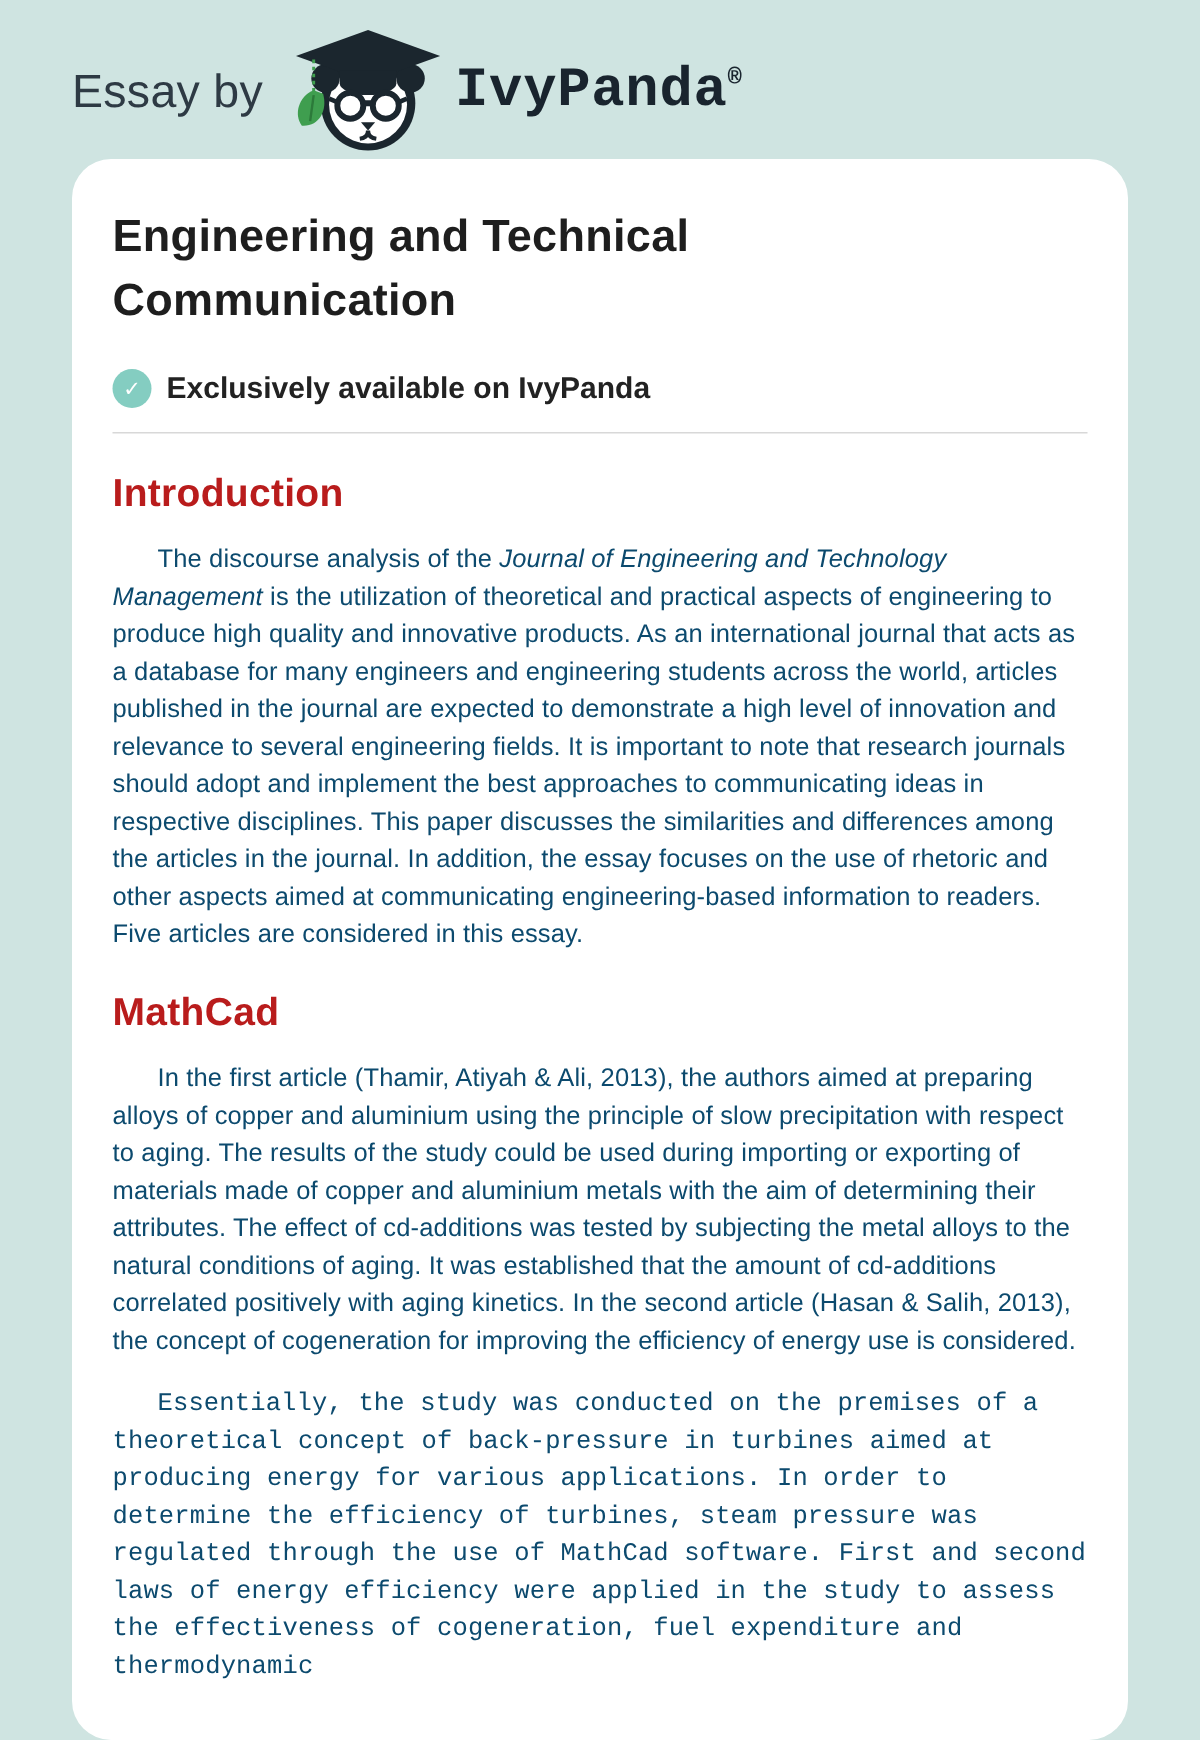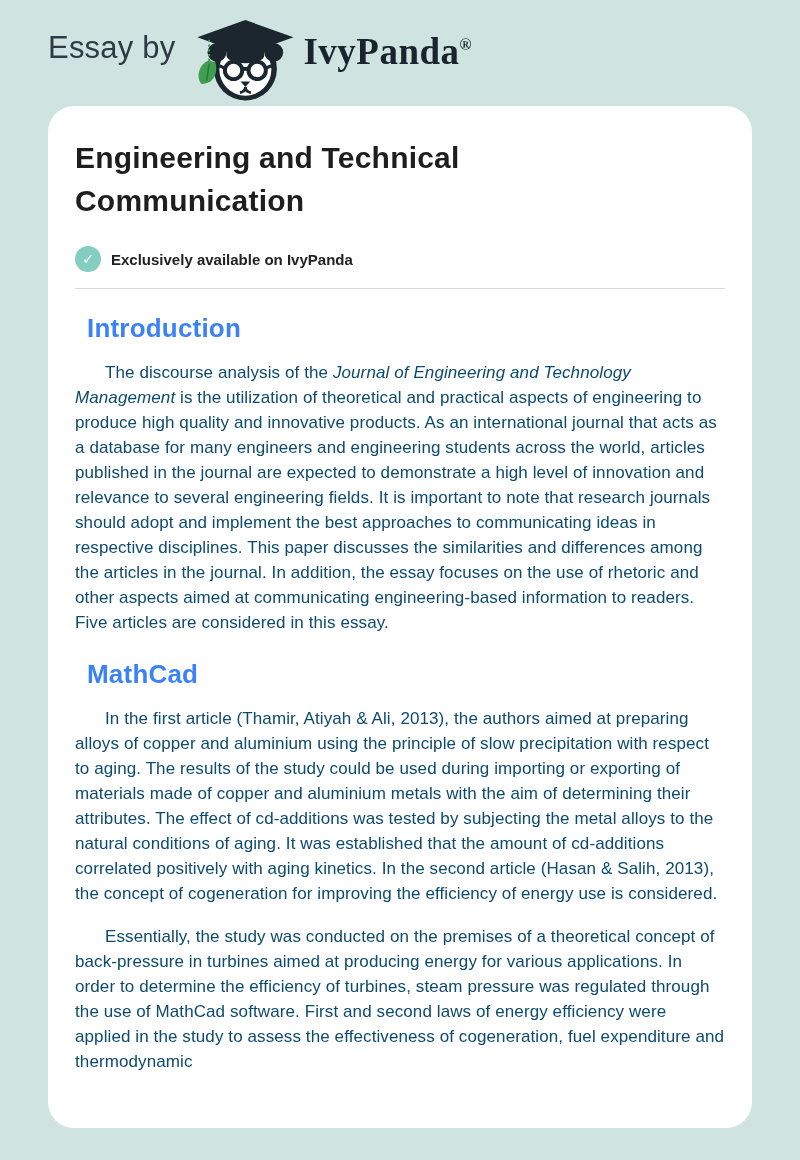--- a/index.html
+++ b/index.html
@@ -8,54 +8,55 @@
     height: 1160px;
     background: #cfe4e1;
     font-family: "Liberation Sans", "DejaVu Sans", sans-serif;
     -webkit-font-smoothing: antialiased;
     overflow: hidden;
   }
 
   
   .site-header {
     display: flex;
+    align-items: center;
     padding: 30px 0 0 48px;
     height: 92px;
     box-sizing: border-box;
   }
   .essay-by {
     font-size: 31px;
     font-weight: 400;
     color: #2e3a44;
     letter-spacing: 0.2px;
   }
   .logo-wrap {
     margin: 0 8px 0 16px;
     display: flex;
     align-items: center;
   }
   .brand {
-    font-family: Liberation Serif, serif;
+    font-family: Liberation Mono, monospace;
     font-weight: 700;
     font-size: 37px;
     color: #19242e;
     letter-spacing: 0.5px;
   }
   .brand sup {
     font-size: 16px;
     font-weight: 700;
     vertical-align: 14px;
   }
 
   
   .card {
     margin: 14px 48px 0 48px;
     background: #ffffff;
     border-radius: 26px;
-    padding: 30px 27px 38px 27px;
+    padding: 30px 27px 20px 27px;
     box-sizing: border-box;
     min-height: 961px;
   }
 
   .essay-title {
     margin: 0 0 24px 0;
     font-size: 30px;
     line-height: 43px;
     font-weight: 700;
     color: #1e1e1e;
@@ -76,49 +77,49 @@
     color: #ffffff;
     font-size: 14px;
     font-weight: 700;
     display: flex;
     align-items: center;
     justify-content: center;
     margin-right: 10px;
     flex: 0 0 auto;
   }
   .badge-label {
-    font-size: 15px;
+    font-size: 20px;
     font-weight: 700;
     color: #222222;
   }
 
   .divider {
     border: 0;
     border-top: 1px solid #d8d8d8;
     margin: 0 0 4px 0;
   }
 
   .section-heading {
     font-size: 26px;
     font-weight: 700;
-    color: #3b82f6;
-    margin: 24px 0 16px 12px;
+    color: #b91c1c;
+    margin: 24px 0 16px 0;
     letter-spacing: 0.2px;
   }
 
   .body-p {
     font-size: 17px;
     line-height: 25px;
     color: #0c4a6e;
     margin: 0 0 18px 0;
     text-indent: 30px;
     letter-spacing: 0.1px;
   }
   .body-p .journal-italic { font-style: italic; }
-  .body-p.last { margin-bottom: 16px; }
+  .body-p.last { margin-bottom: 16px; font-family: Liberation Mono, monospace; }
 </style>
 </head>
 <body>
 
 <header class="site-header">
   <span class="essay-by">Essay by</span>
   <span class="logo-wrap">
     <svg width="104" height="84" viewBox="0 0 132 106" aria-hidden="true">
 
       <circle cx="69" cy="63" r="40" fill="#1b262e"></circle>

